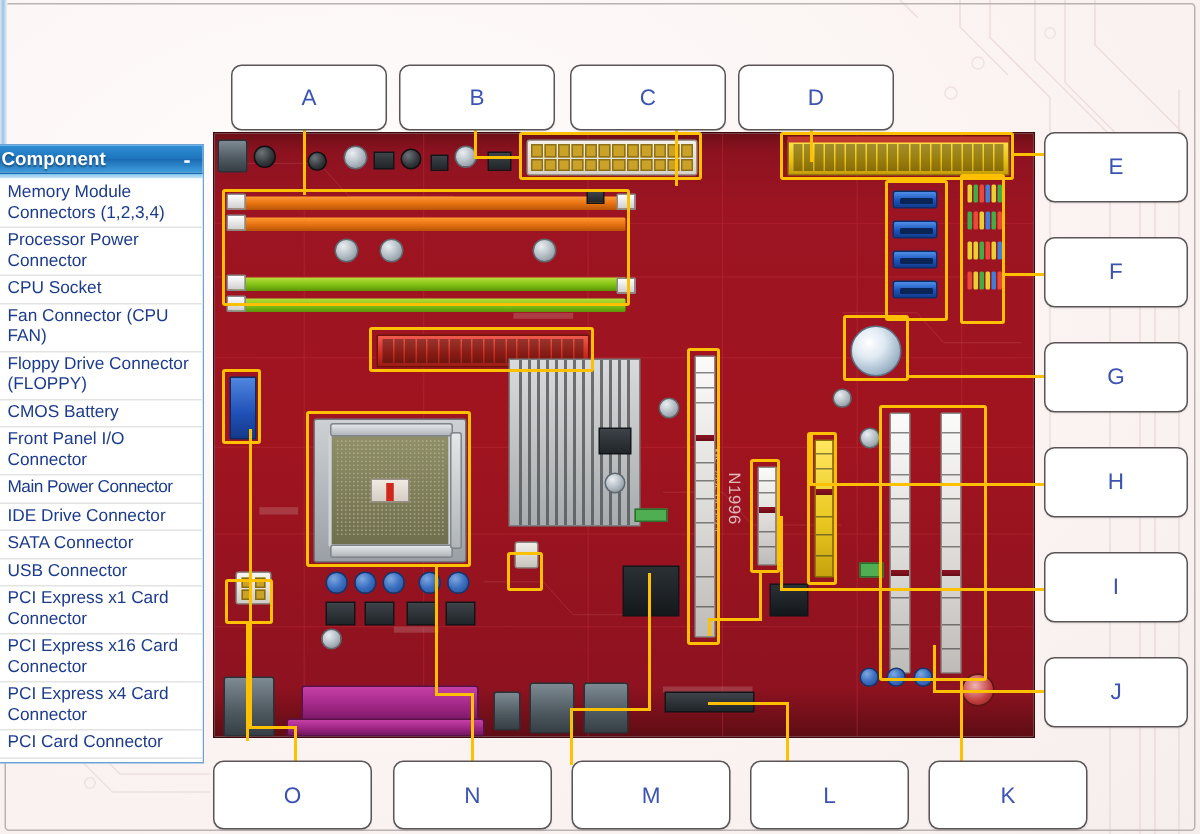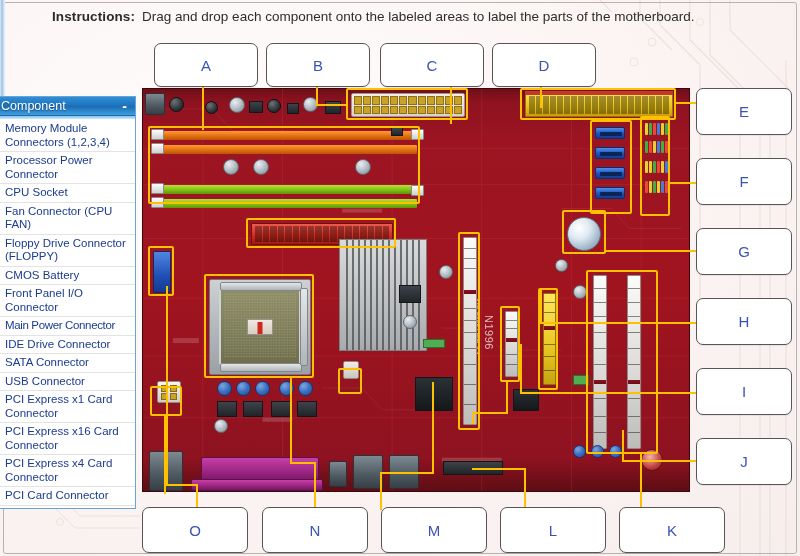--- a/index.html
+++ b/index.html
@@ -57,21 +57,21 @@
   }
   .cp-header {
     position: relative;
     height: 19px;
     background: linear-gradient(180deg,#2f8fd6 0%, #1d74bd 48%, #1b6cb4 52%, #3f9ede 100%);
     display: flex; align-items: center;
     padding-left: 6px;
     border-bottom: 1px solid #1a6ab0;
   }
   .cp-title {
-    color: #ffffff; font-size: 12.5px; font-weight: normal;
+    color: #ffffff; font-size: 12.5px; font-weight: bold;
     text-shadow: 0 1px 1px rgba(0,0,0,.35);
   }
   .cp-minimize {
     position: absolute; right: 8px; top: 1px;
     color: #ffffff; font-size: 14px; font-weight: bold; line-height: 16px;
     cursor: pointer;
   }
   .cp-underline {
     height: 3px;
     background: linear-gradient(180deg,#7fc4ef,#cfe8f8);
@@ -326,24 +326,20 @@
       <path d="M20 508 L55 508 L75 528 L140 528"></path>
       <path d="M36 484 L36 500"></path>
       <circle cx="78" cy="492" r="4"></circle>
       <circle cx="60" cy="522" r="3.5"></circle>
     </g>
   </svg>
 
   <div class="frame-outline"></div>
   <div class="left-blue-strip"></div>
 
-  <div class="instructions">
-    <span class="instr-label">Instructions:</span>
-    <span class="instr-text">Drag and drop each component onto the labeled areas to label the parts of the motherboard.</span>
-  </div>
 
   <div class="mb">
 
     <svg class="speckle" viewBox="0 0 548 404" preserveAspectRatio="none">
       <g stroke="#c4323d" stroke-width=".7" fill="none" opacity=".8">
         <path d="M0 60 H548 M0 96 H548 M0 150 H548 M0 210 H548 M0 268 H548 M0 330 H548"></path>
         <path d="M60 0 V404 M140 0 V404 M250 0 V404 M340 0 V404 M430 0 V404 M500 0 V404"></path>
       </g>
       <g stroke="#d8727a" stroke-width=".6" fill="none" opacity=".5">
         <path d="M20 20 L70 20 L90 42 L160 42"></path>

